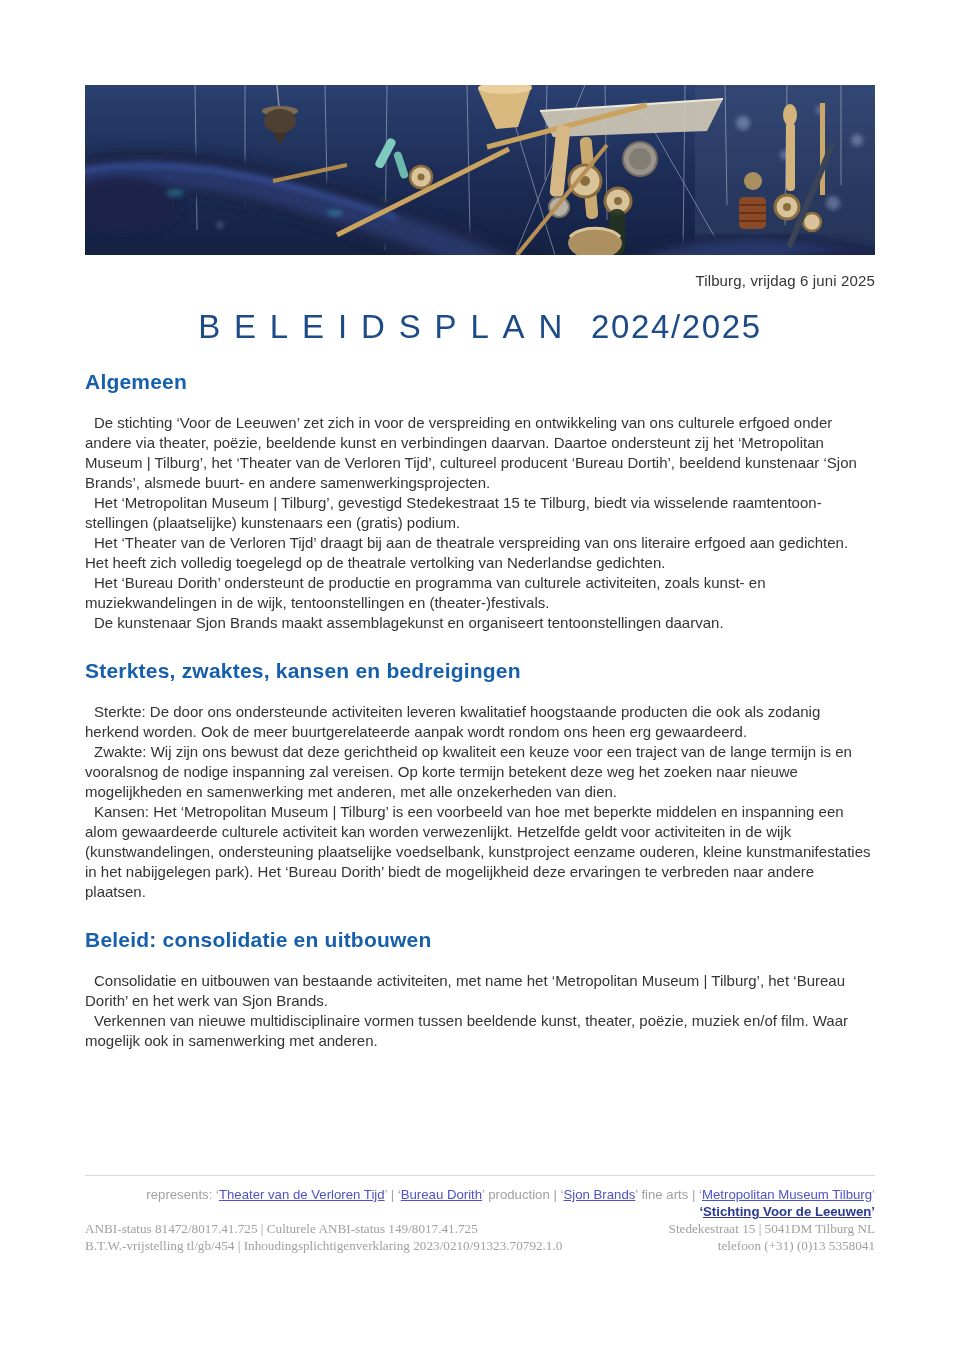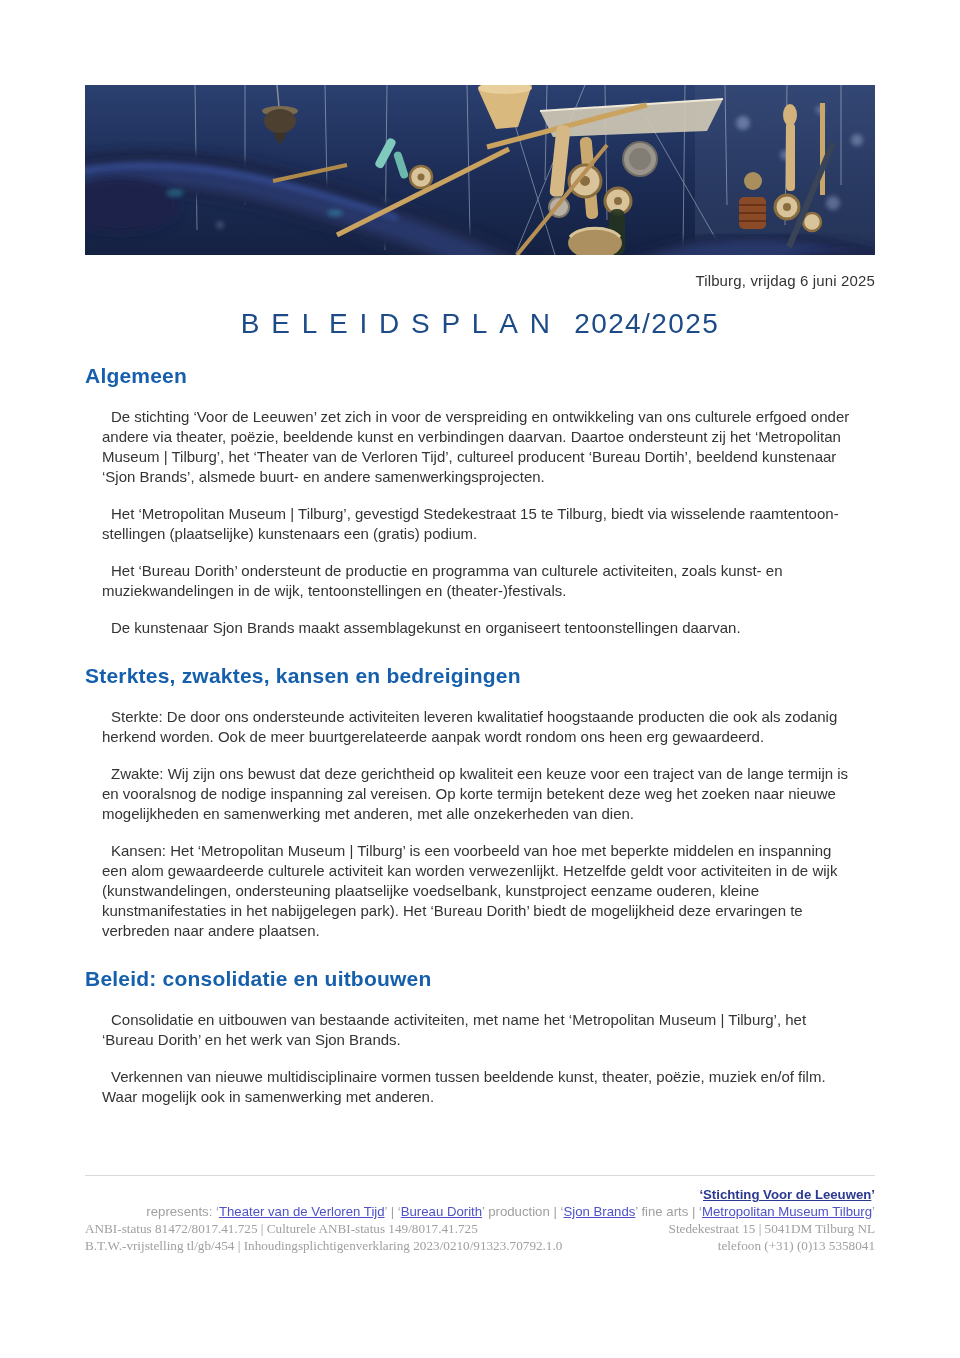--- a/index.html
+++ b/index.html
@@ -4,30 +4,30 @@
 <style>
   html,body{margin:0;padding:0;background:#ffffff;}
   body{width:960px;height:1358px;font-family:"Liberation Sans",sans-serif;-webkit-font-smoothing:antialiased;}
   .page{position:relative;width:917px;height:1358px;background:#fff;overflow:hidden;}
   .content{margin:0 85px;width:790px;}
 
   .hero{display:block;margin-top:85px;width:790px;height:170px;}
 
   .date-line{margin-top:17px;text-align:right;font-size:15px;color:#343434;letter-spacing:0.01em;}
 
-  .doc-title{margin-top:19px;text-align:center;color:#1d4b87;font-size:28px;font-weight:400;white-space:nowrap;}
+  .doc-title{margin-top:19px;text-align:center;color:#1d4b87;font-size:33px;font-weight:400;white-space:nowrap;}
   .doc-title .word{letter-spacing:0.42em;}
   .doc-title .years{letter-spacing:0.05em;margin-left:0.45em;}
 
   .section-heading{margin:0;color:#155fad;font-size:21px;font-weight:bold;letter-spacing:0.01em;}
   .sh-1{margin-top:24px;}
   .sh-2{margin-top:26px;}
   .sh-3{margin-top:26px;}
   .para-group{margin-top:19px;}
-  .para-group p{margin:17px;font-size:15px;line-height:20px;color:#343434;text-indent:9px;text-align:left;}
+  .para-group p{margin:0;font-size:15px;line-height:20px;color:#343434;text-indent:9px;text-align:left;}
 
   .footer{position:absolute;left:85px;top:1175px;width:790px;border-top:1px solid #d9d9d9;padding-top:10px;
           font-size:13.2px;line-height:17px;color:#a0a0a0;}
   .f-line{white-space:nowrap;}
   .f-right{text-align:right;}
   .f-row{display:flex;justify-content:space-between;font-family:Liberation Serif, serif;}
   .org-link{color:#2b3990;font-weight:bold;text-decoration:underline;cursor:pointer;}
   .org-quote{color:#2b3990;font-weight:bold;}
   .f-link{color:#4e52c6;text-decoration:underline;cursor:pointer;}
 </style>
@@ -152,44 +152,45 @@
     <div class="date-line">Tilburg, vrijdag 6 juni 2025</div>
 
     <div class="doc-title">
       <span class="word">BELEIDSPLAN</span><span class="years">2024/2025</span>
     </div>
 
     <h2 class="section-heading sh-1">Algemeen</h2>
     <div class="para-group">
       <p>De stichting ‘Voor de Leeuwen’ zet zich in voor de verspreiding en ontwikkeling van ons culturele erfgoed onder andere via theater, poëzie, beeldende kunst en verbindingen daarvan. Daartoe ondersteunt zij het ‘Metropolitan Museum | Tilburg’, het ‘Theater van de Verloren Tijd’, cultureel producent ‘Bureau Dortih’, beeldend kunstenaar ‘Sjon Brands’, alsmede buurt- en andere samenwerkingsprojecten.</p>
       <p>Het ‘Metropolitan Museum | Tilburg’, gevestigd Stedekestraat 15 te Tilburg, biedt via wisselende raamtentoon­stellingen (plaatselijke) kunstenaars een (gratis) podium.</p>
+      <p>Het ‘Theater van de Verloren Tijd’ draagt bij aan de theatrale verspreiding van ons literaire erfgoed aan gedichten. Het heeft zich volledig toegelegd op de theatrale vertolking van Nederlandse gedichten.</p>
       <p>Het ‘Bureau Dorith’ ondersteunt de productie en programma van culturele activiteiten, zoals kunst- en muziekwandelingen in de wijk, tentoonstellingen en (theater-)festivals.</p>
       <p>De kunstenaar Sjon Brands maakt assemblagekunst en organiseert tentoonstellingen daarvan.</p>
     </div>
 
     <h2 class="section-heading sh-2">Sterktes, zwaktes, kansen en bedreigingen</h2>
     <div class="para-group">
       <p>Sterkte: De door ons ondersteunde activiteiten leveren kwalitatief hoogstaande producten die ook als zodanig herkend worden. Ook de meer buurtgerelateerde aanpak wordt rondom ons heen erg gewaardeerd.</p>
       <p>Zwakte: Wij zijn ons bewust dat deze gerichtheid op kwaliteit een keuze voor een traject van de lange termijn is en vooralsnog de nodige inspanning zal vereisen. Op korte termijn betekent deze weg het zoeken naar nieuwe mogelijkheden en samenwerking met anderen, met alle onzekerheden van dien.</p>
       <p>Kansen: Het ‘Metropolitan Museum | Tilburg’ is een voorbeeld van hoe met beperkte middelen en inspanning een alom gewaardeerde culturele activiteit kan worden verwezenlijkt. Hetzelfde geldt voor activiteiten in de wijk (kunstwandelingen, ondersteuning plaatselijke voedselbank, kunstproject eenzame ouderen, kleine kunstmanifestaties in het nabijgelegen park). Het ‘Bureau Dorith’ biedt de mogelijkheid deze ervaringen te verbreden naar andere plaatsen.</p>
     </div>
 
     <h2 class="section-heading sh-3">Beleid: consolidatie en uitbouwen</h2>
     <div class="para-group">
       <p>Consolidatie en uitbouwen van bestaande activiteiten, met name het ‘Metropolitan Museum | Tilburg’, het ‘Bureau Dorith’ en het werk van Sjon Brands.</p>
       <p>Verkennen van nieuwe multidisciplinaire vormen tussen beeldende kunst, theater, poëzie, muziek en/of film. Waar mogelijk ook in samenwerking met anderen.</p>
     </div>
   </div>
 
   <div class="footer">
     <div class="f-line f-right">
-      <span class="org-quote">‘</span><span class="org-link">Stichting Voor de Leeuwen</span><span class="org-quote">’</span>
+      <span>represents: ‘</span><span class="f-link">Theater van de Verloren Tijd</span><span>’ | ‘</span><span class="f-link">Bureau Dorith</span><span>’ production | ‘</span><span class="f-link">Sjon Brands</span><span>’ fine arts | ‘</span><span class="f-link">Metropolitan Museum Tilburg</span><span>’</span>
     </div>
     <div class="f-line f-right">
-      <span>represents: ‘</span><span class="f-link">Theater van de Verloren Tijd</span><span>’ | ‘</span><span class="f-link">Bureau Dorith</span><span>’ production | ‘</span><span class="f-link">Sjon Brands</span><span>’ fine arts | ‘</span><span class="f-link">Metropolitan Museum Tilburg</span><span>’</span>
+      <span class="org-quote">‘</span><span class="org-link">Stichting Voor de Leeuwen</span><span class="org-quote">’</span>
     </div>
     <div class="f-row">
       <span>ANBI-status 81472/8017.41.725 | Culturele ANBI-status 149/8017.41.725</span>
       <span>Stedekestraat 15 | 5041DM Tilburg NL</span>
     </div>
     <div class="f-row">
       <span>B.T.W.-vrijstelling tl/gb/454 | Inhoudingsplichtigenverklaring 2023/0210/91323.70792.1.0</span>
       <span>telefoon (+31) (0)13 5358041</span>
     </div>
   </div>

